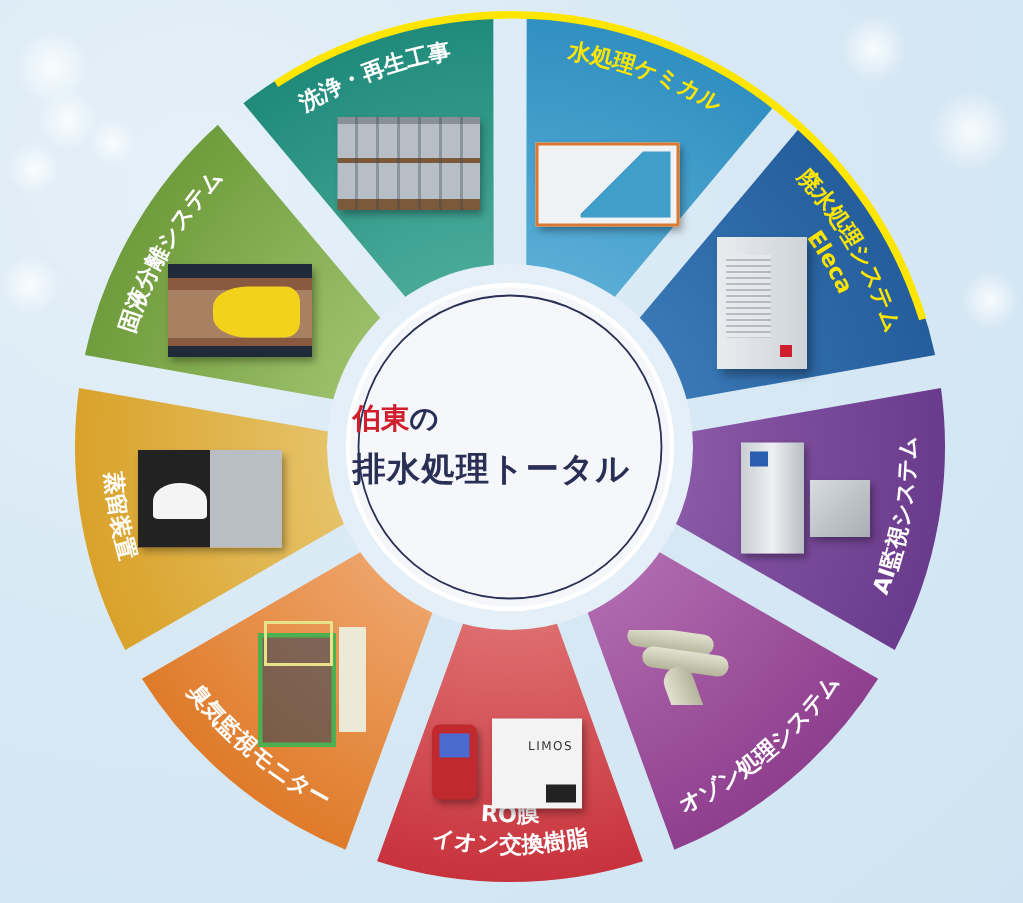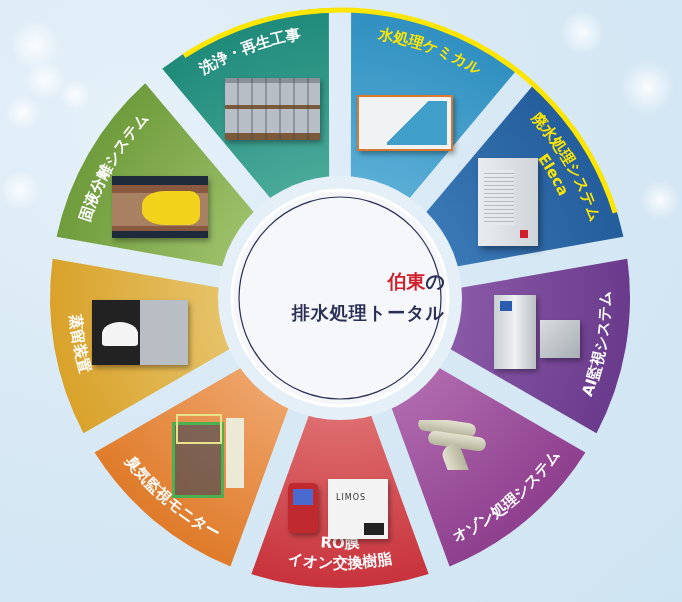--- a/index.html
+++ b/index.html
@@ -7,26 +7,26 @@
     width:682px; height:602px; overflow:hidden; position:relative;
     background: radial-gradient(ellipse at 20% 20%, #e6f1f9 0%, #d8e9f5 45%, #cfe4f2 100%);
     font-family: "DejaVu Sans", sans-serif;
   }
   .bubble { position:absolute; border-radius:50%; background: radial-gradient(circle, rgba(255,255,255,0.85) 0%, rgba(255,255,255,0) 70%); }
   #wheel { position:absolute; left:0; top:0; }
   .seg-label { font-family:"DejaVu Sans", sans-serif; font-weight:bold; font-size:15px; }
   .photo { position:absolute; box-shadow: 2px 3px 5px rgba(0,0,0,0.35); overflow:hidden; }
   .center-text {
     position:absolute; left:235px; top:195px; width:210px; height:210px;
-    display:flex; flex-direction:column; align-items:flex-end; justify-content:center;
+    display:flex; flex-direction:column; align-items:flex-start; justify-content:center;
     font-family:"DejaVu Sans", sans-serif; font-weight:bold; color:#2a2f55;
   }
   .center-text .l1 { font-size:19px; margin-bottom:6px; }
   .center-text .l1 .brand { color:#d01f2c; }
-  .center-text .l2 { font-size:18px; letter-spacing:1px; margin-bottom:6px; }
+  .center-text .l2 { font-size:22px; letter-spacing:1px; margin-bottom:6px; }
   .center-text .l3 { font-size:22px; letter-spacing:1px; }
 </style>
 </head>
 <body>
 
 <div class="bubble" style="left:10px;top:20px;width:50px;height:50px;"></div>
 <div class="bubble" style="left:25px;top:60px;width:40px;height:40px;"></div>
 <div class="bubble" style="left:5px;top:95px;width:35px;height:35px;"></div>
 <div class="bubble" style="left:60px;top:80px;width:30px;height:30px;"></div>
 <div class="bubble" style="left:0px;top:170px;width:40px;height:40px;"></div>
@@ -140,21 +140,21 @@
 <div class="photo" style="left:540px;top:320px;width:40px;height:38px;background:linear-gradient(135deg,#d8dcdf,#a8aeb4);"></div>
 <div class="photo" style="left:418px;top:420px;width:70px;height:50px;background:transparent;box-shadow:none;">
   <div style="position:absolute;left:0;top:0;width:58px;height:14px;border-radius:7px;background:linear-gradient(#e2e2d0,#b4b49c);transform:rotate(8deg);"></div>
   <div style="position:absolute;left:10px;top:14px;width:58px;height:14px;border-radius:7px;background:linear-gradient(#e2e2d0,#b4b49c);transform:rotate(8deg);"></div>
   <div style="position:absolute;left:28px;top:24px;width:20px;height:40px;border-radius:10px;background:linear-gradient(90deg,#e2e2d0,#b4b49c);transform:rotate(-20deg);"></div>
 </div>
 <div class="photo" style="left:288px;top:483px;width:30px;height:50px;background:#c02a2e;border-radius:5px;">
   <div style="position:absolute;left:5px;top:6px;width:20px;height:16px;background:#4a6ad0;"></div>
 </div>
 <div class="photo" style="left:328px;top:479px;width:60px;height:60px;background:#f3f3f3;">
-  <div style="position:absolute;left:8px;top:14px;font-size:8px;color:#333;letter-spacing:1px;">LIMOS</div>
+  <div style="position:absolute;left:24px;top:14px;font-size:8px;color:#333;letter-spacing:1px;">LIMOS</div>
   <div style="position:absolute;left:36px;top:44px;width:20px;height:12px;background:#222;"></div>
 </div>
 <div class="photo" style="left:172px;top:414px;width:72px;height:88px;background:transparent;box-shadow:none;">
   <div style="position:absolute;left:0;top:8px;width:52px;height:76px;border:3px solid #4caf50;box-sizing:border-box;background:rgba(40,60,90,0.55);"></div>
   <div style="position:absolute;left:4px;top:0;width:46px;height:30px;border:2px solid #e8e38a;box-sizing:border-box;"></div>
   <div style="position:absolute;left:54px;top:4px;width:18px;height:70px;background:#ece9d6;"></div>
 </div>
 <div class="photo" style="left:92px;top:300px;width:96px;height:65px;background:linear-gradient(90deg,#222 0 50%, #b8bec4 50% 100%);">
   <div style="position:absolute;left:10px;top:22px;width:36px;height:24px;border-radius:50% 50% 10% 10%;background:#f4f4f4;"></div>
 </div>

